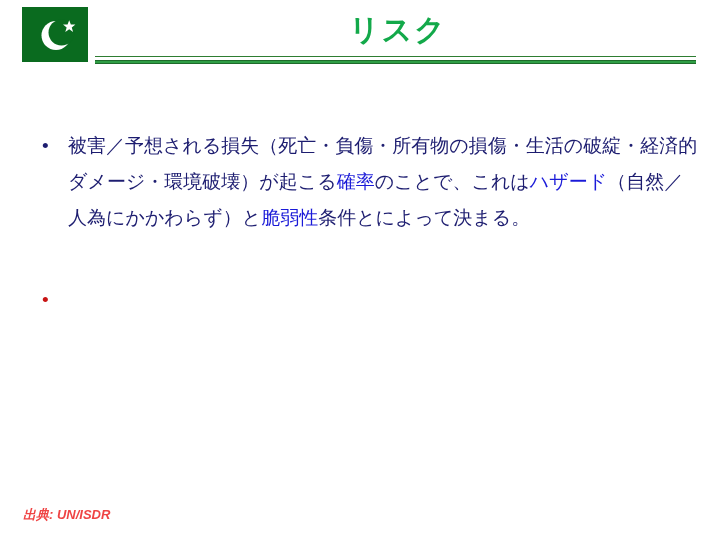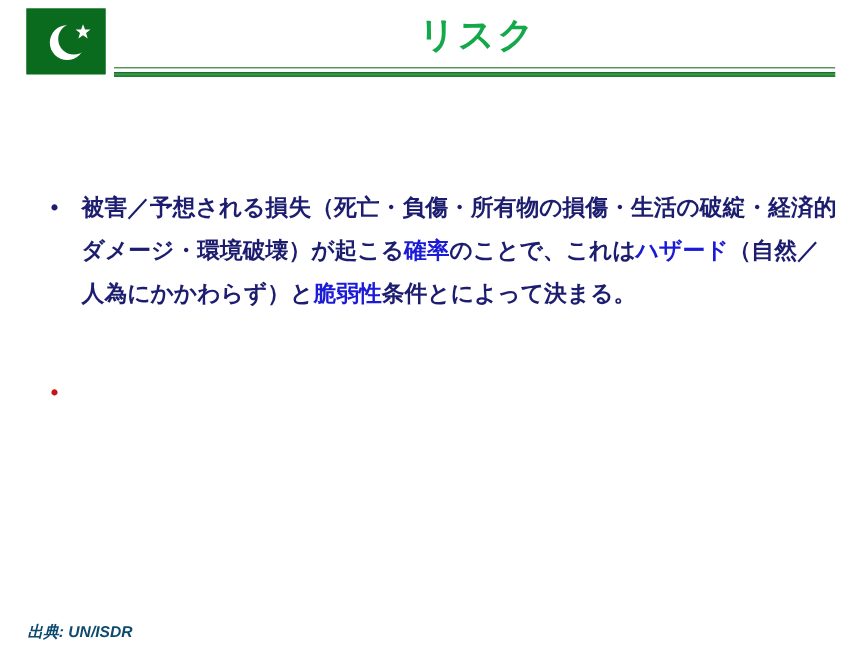--- a/index.html
+++ b/index.html
@@ -87,25 +87,24 @@
   .bullet-dot {
     position: absolute;
     left: 42px;
     top: 0;
     font-size: 19px;
     line-height: 36px;
   }
 
   .para-main {
     font-size: 19px;
-    font-weight: bold;
+    font-weight: normal;
     line-height: 36px;
     color: #1d1d70;
     letter-spacing: 0px;
-    margin-top: 28px;
   }
   .para-main .hl { color: #1a1ad8; }
 
   .bullet-main .bullet-dot { color: #1d1d70; }
 
   .spacer { height: 46px; }
 
   .bullet-red { padding-left: 68px; }
   .bullet-red .bullet-dot { color: #c81414; top: 0; }
   .para-red {
@@ -113,25 +112,25 @@
     font-weight: bold;
     line-height: 36px;
     color: #c81414;
     white-space: nowrap;
   }
 
   
   .source {
     position: absolute;
     left: 23px;
-    top: 518px;
+    top: 506px;
     font-size: 13px;
     font-style: italic;
     font-weight: bold;
-    color: #0c4a6e;
+    color: #ef4444;
     white-space: nowrap;
     text-align: center;
   }
   .source .src-label { font-style: italic; }
 </style>
 </head>
 <body>
 
 <div class="slide">
 

